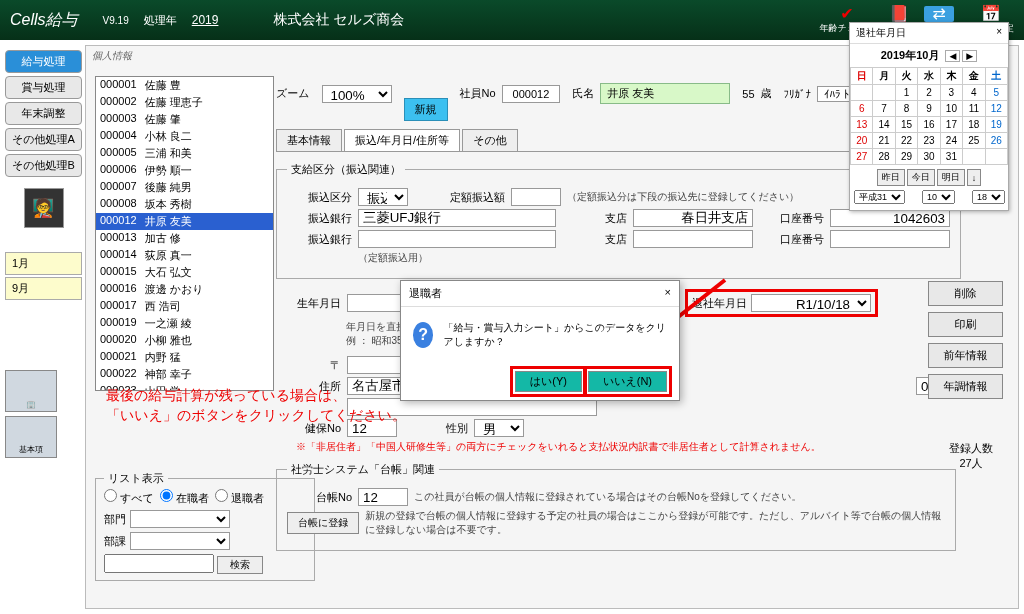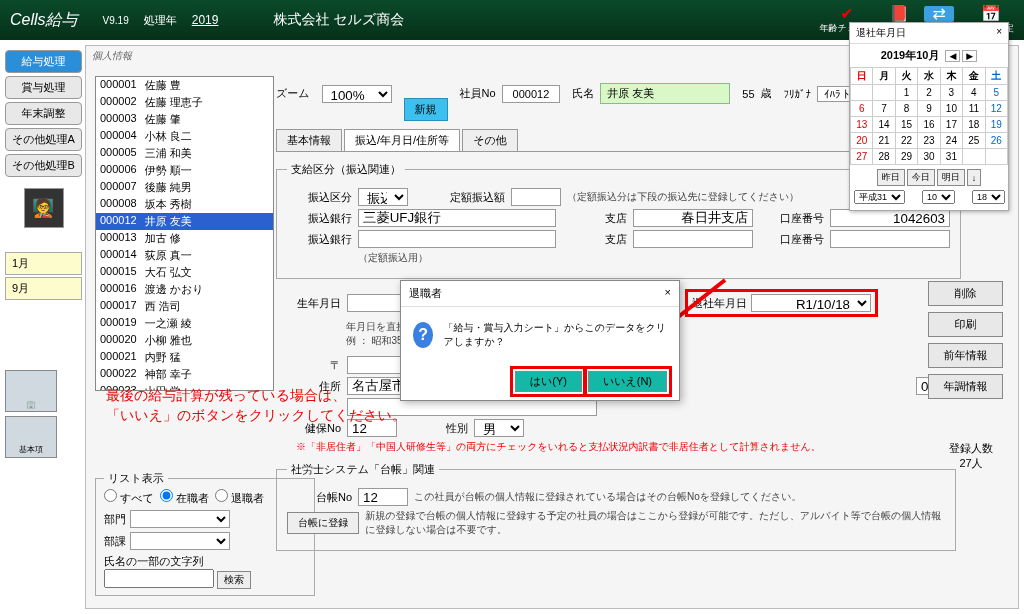--- a/index.html
+++ b/index.html
@@ -54,21 +54,21 @@
 
 .form-area { margin-left: 10px; margin-top:0; border-top:1px solid #999; padding-top:10px; width: 680px; font-size:11px; }
 fieldset { border:1px solid #aaa; padding: 8px 10px 10px; margin-bottom:10px; font-size:11px; }
 legend { padding: 0 4px; }
 .fl { display:flex; align-items:center; gap: 6px; margin: 3px 0; }
 .fl .lbl { width: 65px; text-align:right; }
 .fl .lbl2 { width: 80px; text-align:right; }
 .inp, select.inp { border:1px solid #999; background:#fff; padding: 1px 4px; height:18px; }
 .wid-s { width: 50px; } .wid-m { width: 120px; text-align: right; } .wid-l { width: 198px; } .wid-xl { width: 250px; }
 .note { font-size: 10px; color: #444; }
-.small-btn { font-size:10px; padding:1px 6px; border:1px solid #888; background:#eee; cursor:pointer;}
+.small-btn { font-size:10px; padding:1px 12px; border:1px solid #888; background:#eee; cursor:pointer;}
 
 .hl-box { border: 3px solid #e00; padding: 2px 4px; display:inline-flex; align-items:center; gap:4px;}
 
 .red-ann { position:absolute; left: 20px; top: 340px; color:#e00; font-size:14px; line-height:1.4; z-index:2;}
 .warn { color:#e00; font-size:10px; margin-left: 20px;}
 
 .side-btns { position:absolute; right: 15px; top: 235px; display:flex; flex-direction:column; gap:6px; }
 .side-btns button { width: 75px; padding: 4px 0; font-size:11px; border:1px solid #888; background:#e8e8e8; border-radius:0; cursor:pointer;}
 .reg-count { position:absolute; right: 25px; top: 395px; font-size:11px; text-align:center;margin-left:44px;}
 
@@ -234,21 +234,20 @@
     </div>
     <div class="frow">
         <span>部門</span>
         <select class="inp"></select>
       </div>
     <div class="frow">
         <span>部課</span>
         <select class="inp"></select>
       </div>
     <div class="namef">
-      <div>氏名の一部の文字列</div>
       <input type="text" style="">
       <button class="small-btn">検索</button>
     </div>
   </div>
 
   <div class="right">
     <div class="zoom-row">
       <span>ズーム</span>
       <select class="inp"><option>100%</option></select>
       <button class="btn-new">新規</button>

